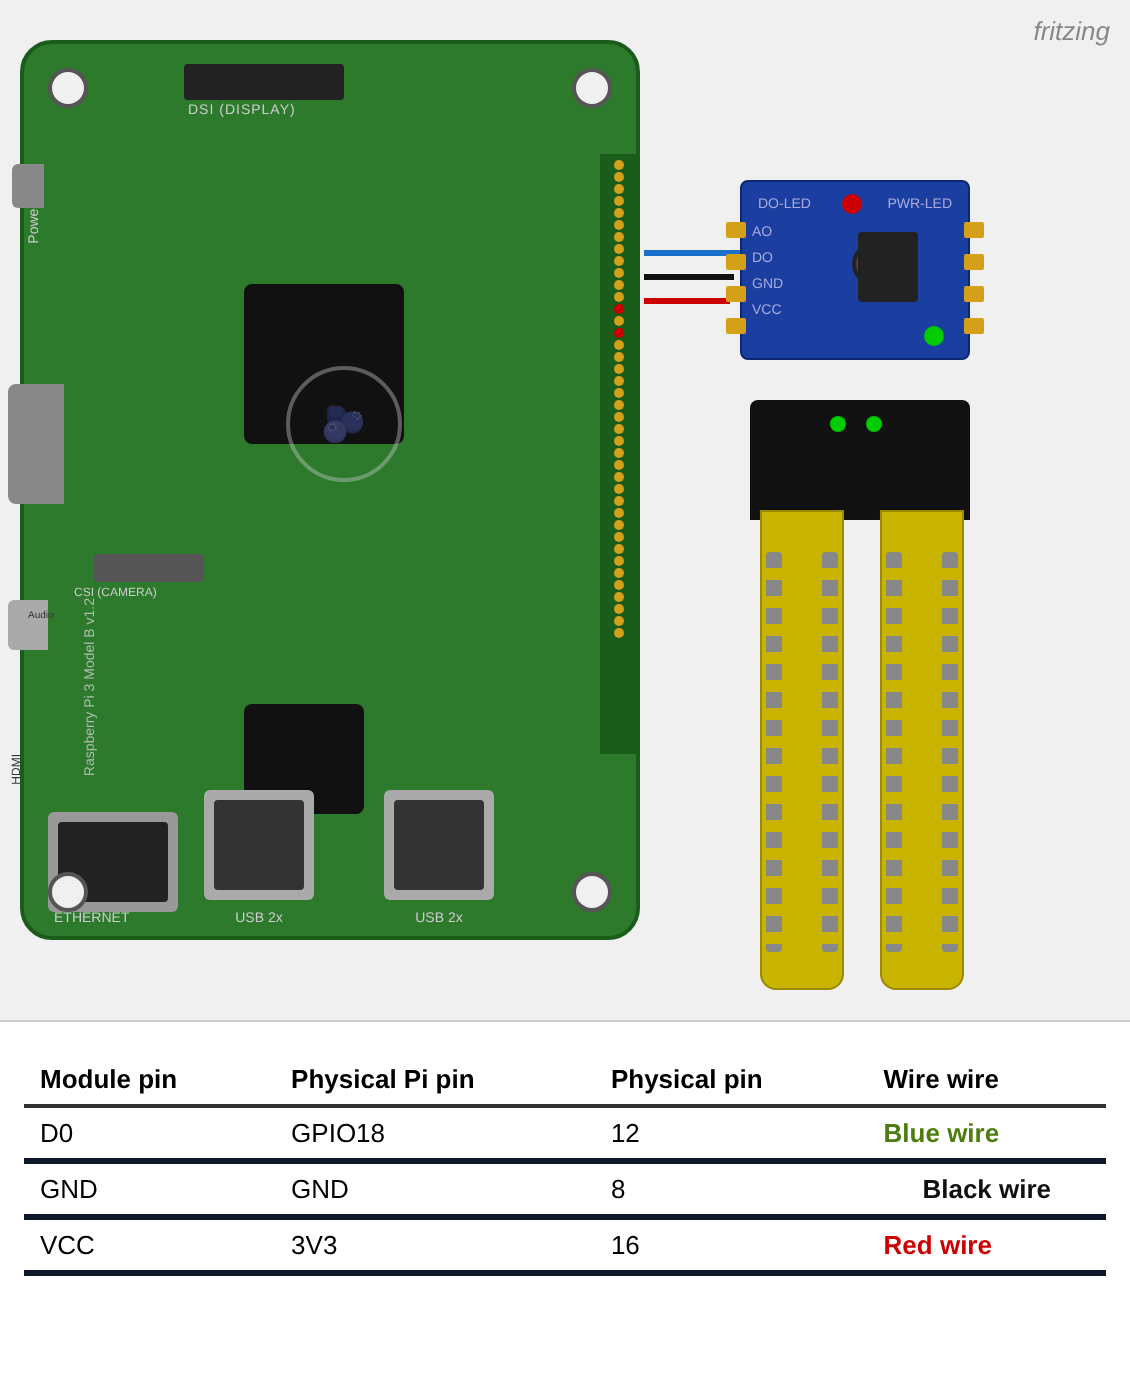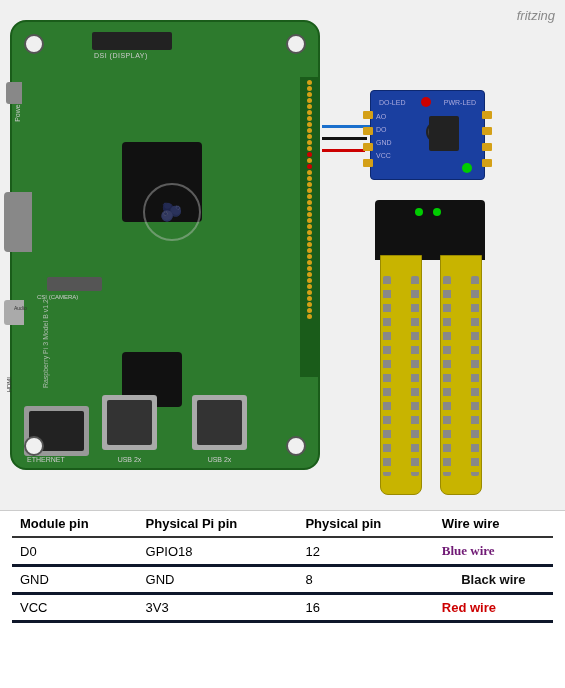--- a/index.html
+++ b/index.html
@@ -512,41 +512,41 @@
       left: 322px;
       width: 43px;
       height: 3px;
       background: #cc0000;
     }
 
     
     .table-area {
       width: 565px;
       background: #fff;
-      padding: 0 12px;
+      padding: 16px 12px;
       border-top: 1px solid #ccc;
     }
 
     table {
       width: 100%;
       border-collapse: collapse;
       font-size: 13px;
     }
     th {
       text-align: left;
       padding: 5px 8px;
       border-bottom: 2px solid #333;
       font-weight: bold;
       font-size: 13px;
     }
     td {
       padding: 5px 8px;
       border-bottom: 3px solid #0f172a;
     }
-    .wire-blue-text { color: #701a75; font-weight: bold; font-family: Liberation Serif, serif; }
+    .wire-blue-text { color: #4d7c0f; font-weight: bold; }
     .wire-black-text { color: #111; font-weight: bold; text-align: center; }
     .wire-red-text { color: #cc0000; font-weight: bold; }
   </style>
 </head>
 <body>
 
 <div class="diagram-area">
 
   <span class="fritzing-label">fritzing</span>
 

